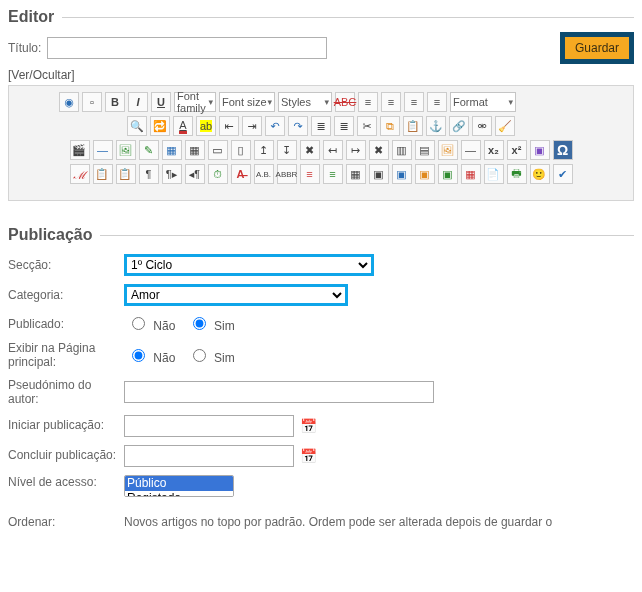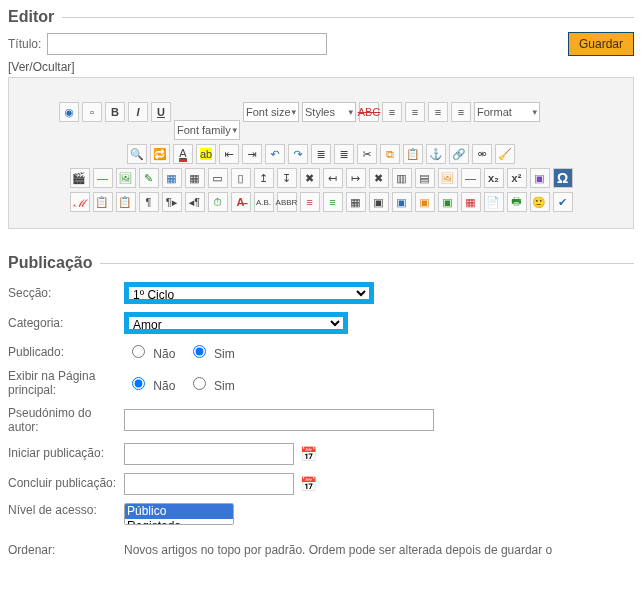--- a/index.html
+++ b/index.html
@@ -41,21 +41,21 @@
   .title-row input[type="text"] {
     width: 270px;
     height: 20px;
     border: 1px solid #b0b0b0;
     padding: 0 4px;
     font-size: 12px;
   }
   .spacer { flex: 1; }
   .btn {
     background: #f6a921;
-    border: 1px solid #0c4a6e;
+    border: 5px solid #0c4a6e;
     color: #3b2f12;
     padding: 4px 10px;
     font-size: 12px;
     cursor: pointer;
     margin-left: 5px;
   }
   .toggle-link {
     color: #555;
     cursor: pointer;
     font-size: 12px;
@@ -94,21 +94,21 @@
     height: 20px;
     border: 1px solid #c5c5c5;
     background: #fff;
     font-size: 11px;
     padding: 0 2px;
     display:inline-flex;
     align-items:center;
     cursor:pointer;
     box-sizing:border-box;
   }
-  .tb-sel.family { width: 66px; margin-top: 36px; }
+  .tb-sel.family { width: 42px; }
   .tb-sel.size   { width: 56px; }
   .tb-sel.styles { width: 54px; }
   .tb-sel.format { width: 66px; }
   .tb-sel .caret {
     margin-left: auto;
     font-size: 9px;
     color: #666;
   }
   .bold { font-weight: bold; }
   .ital { font-style: italic; }
@@ -130,21 +130,21 @@
     align-items: center;
     padding: 4px 0;
   }
   .form-row.top { align-items: flex-start; }
   .form-label {
     width: 116px;
     color: #666;
     font-size: 12px;
   }
   .form-control select {
-    border: 5px solid #0ea5e9;
+    border: 3px solid #0ea5e9;
     height: 22px;
     font-size: 12px;
     background:#fff;
   }
   .sel-wide { width: 250px; }
   .sel-med { width: 224px; }
   .radio-group label {
     margin: 0 6px 0 2px;
     color:#555;
   }

